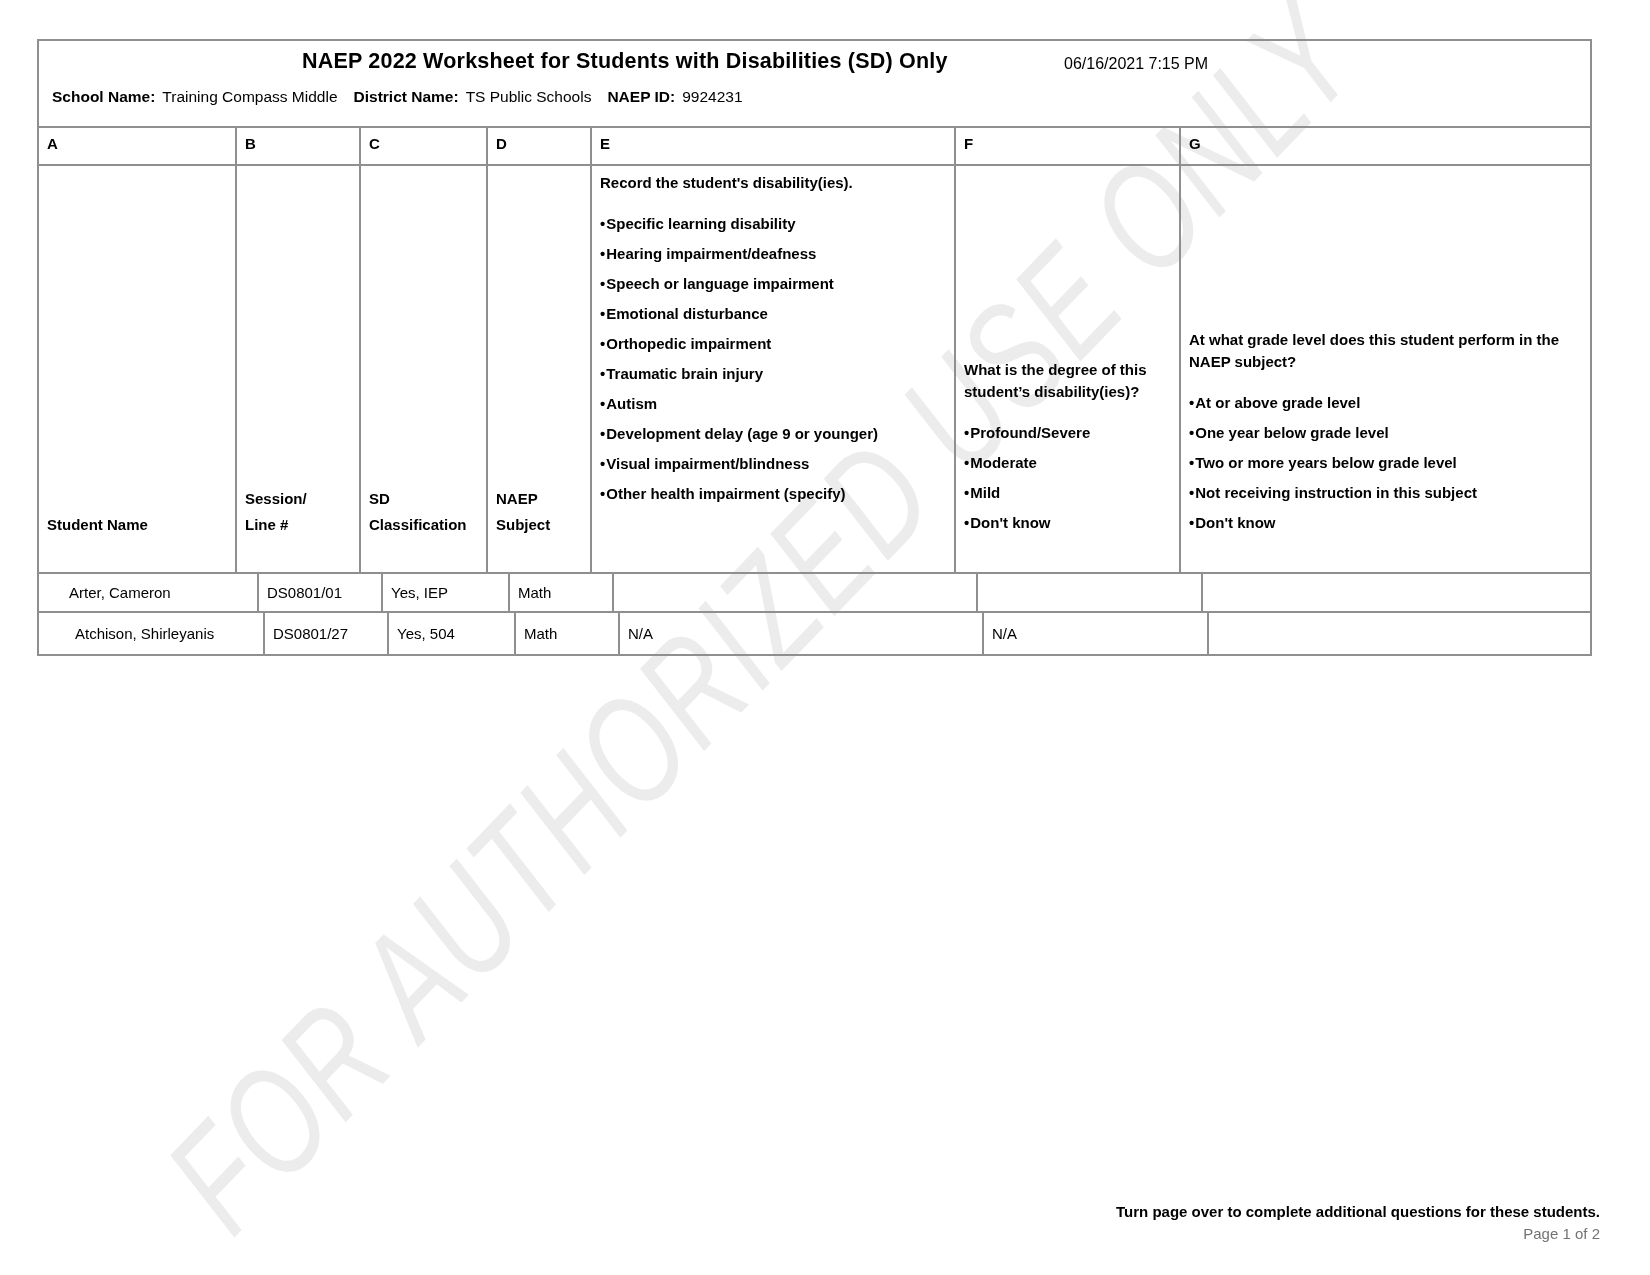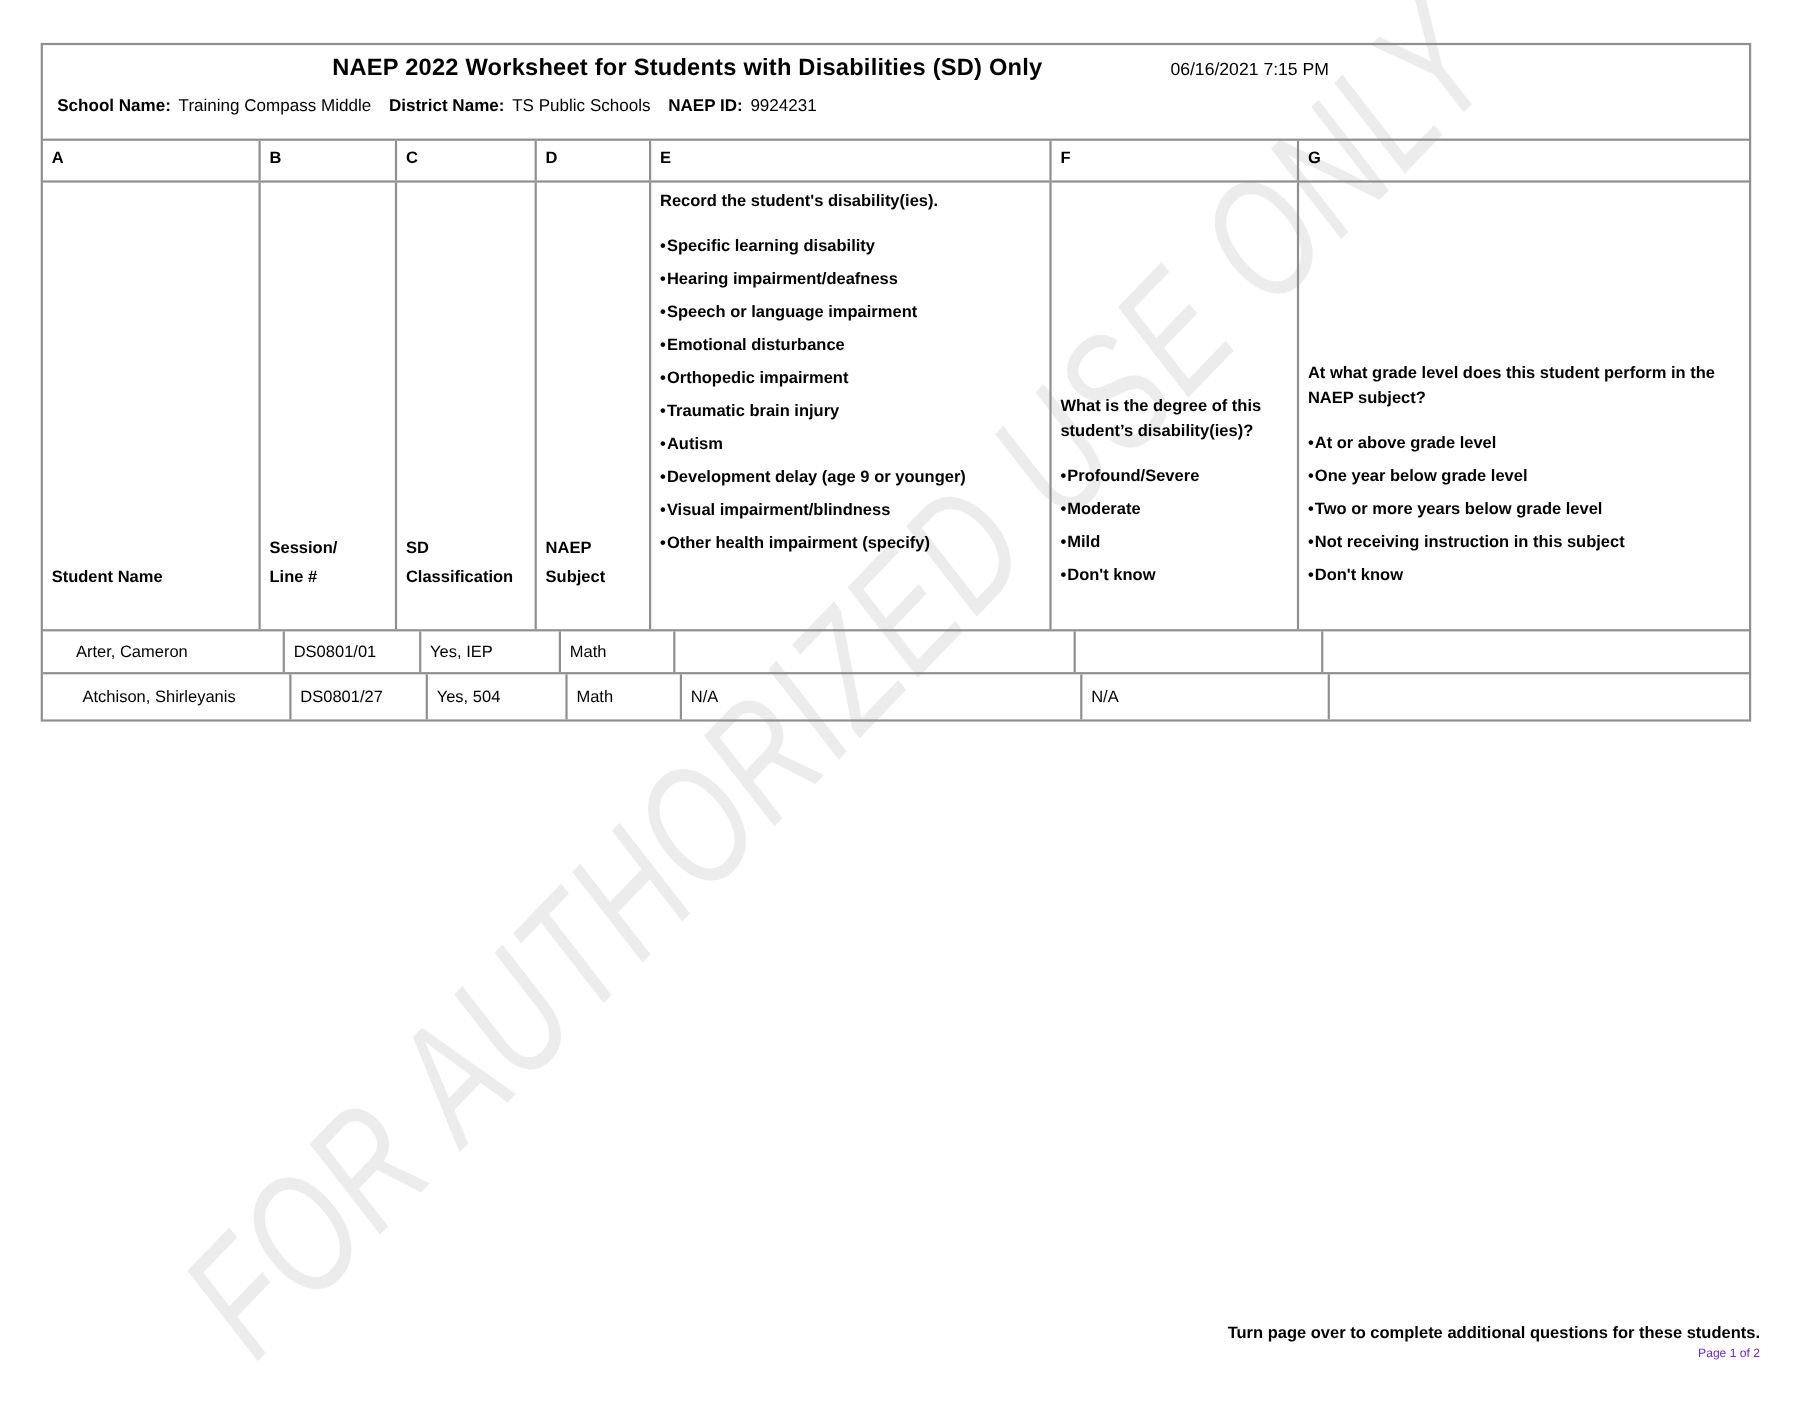--- a/index.html
+++ b/index.html
@@ -51,21 +51,21 @@
   .opt{font-weight:bold;line-height:30px;white-space:nowrap;}
   .opt::before{content:"\2022";margin-right:1px;}
   .cell-e{padding-top:6px !important;}
   .drow{height:39px;font-size:15px;}
   .drow .c{display:flex;align-items:center;white-space:nowrap;}
   .drow1{border-bottom:2px solid var(--grid-line);padding-left:22px;}
   .drow2{height:41px;padding-left:28px;}
   
   .footer{position:absolute;right:50px;top:1203px;text-align:right;}
   .footer .instruction{font-weight:bold;font-size:15px;}
-  .footer .pageno{margin-top:5px;font-size:11px;color:#6d28d9;}
+  .footer .pageno{margin-top:5px;font-size:15px;color:#737373;}
 </style>
 </head>
 <body>
 
 <div class="page">
 
   <div class="wm">FOR AUTHORIZED USE ONLY</div>
 
   <div class="sheet">
 

